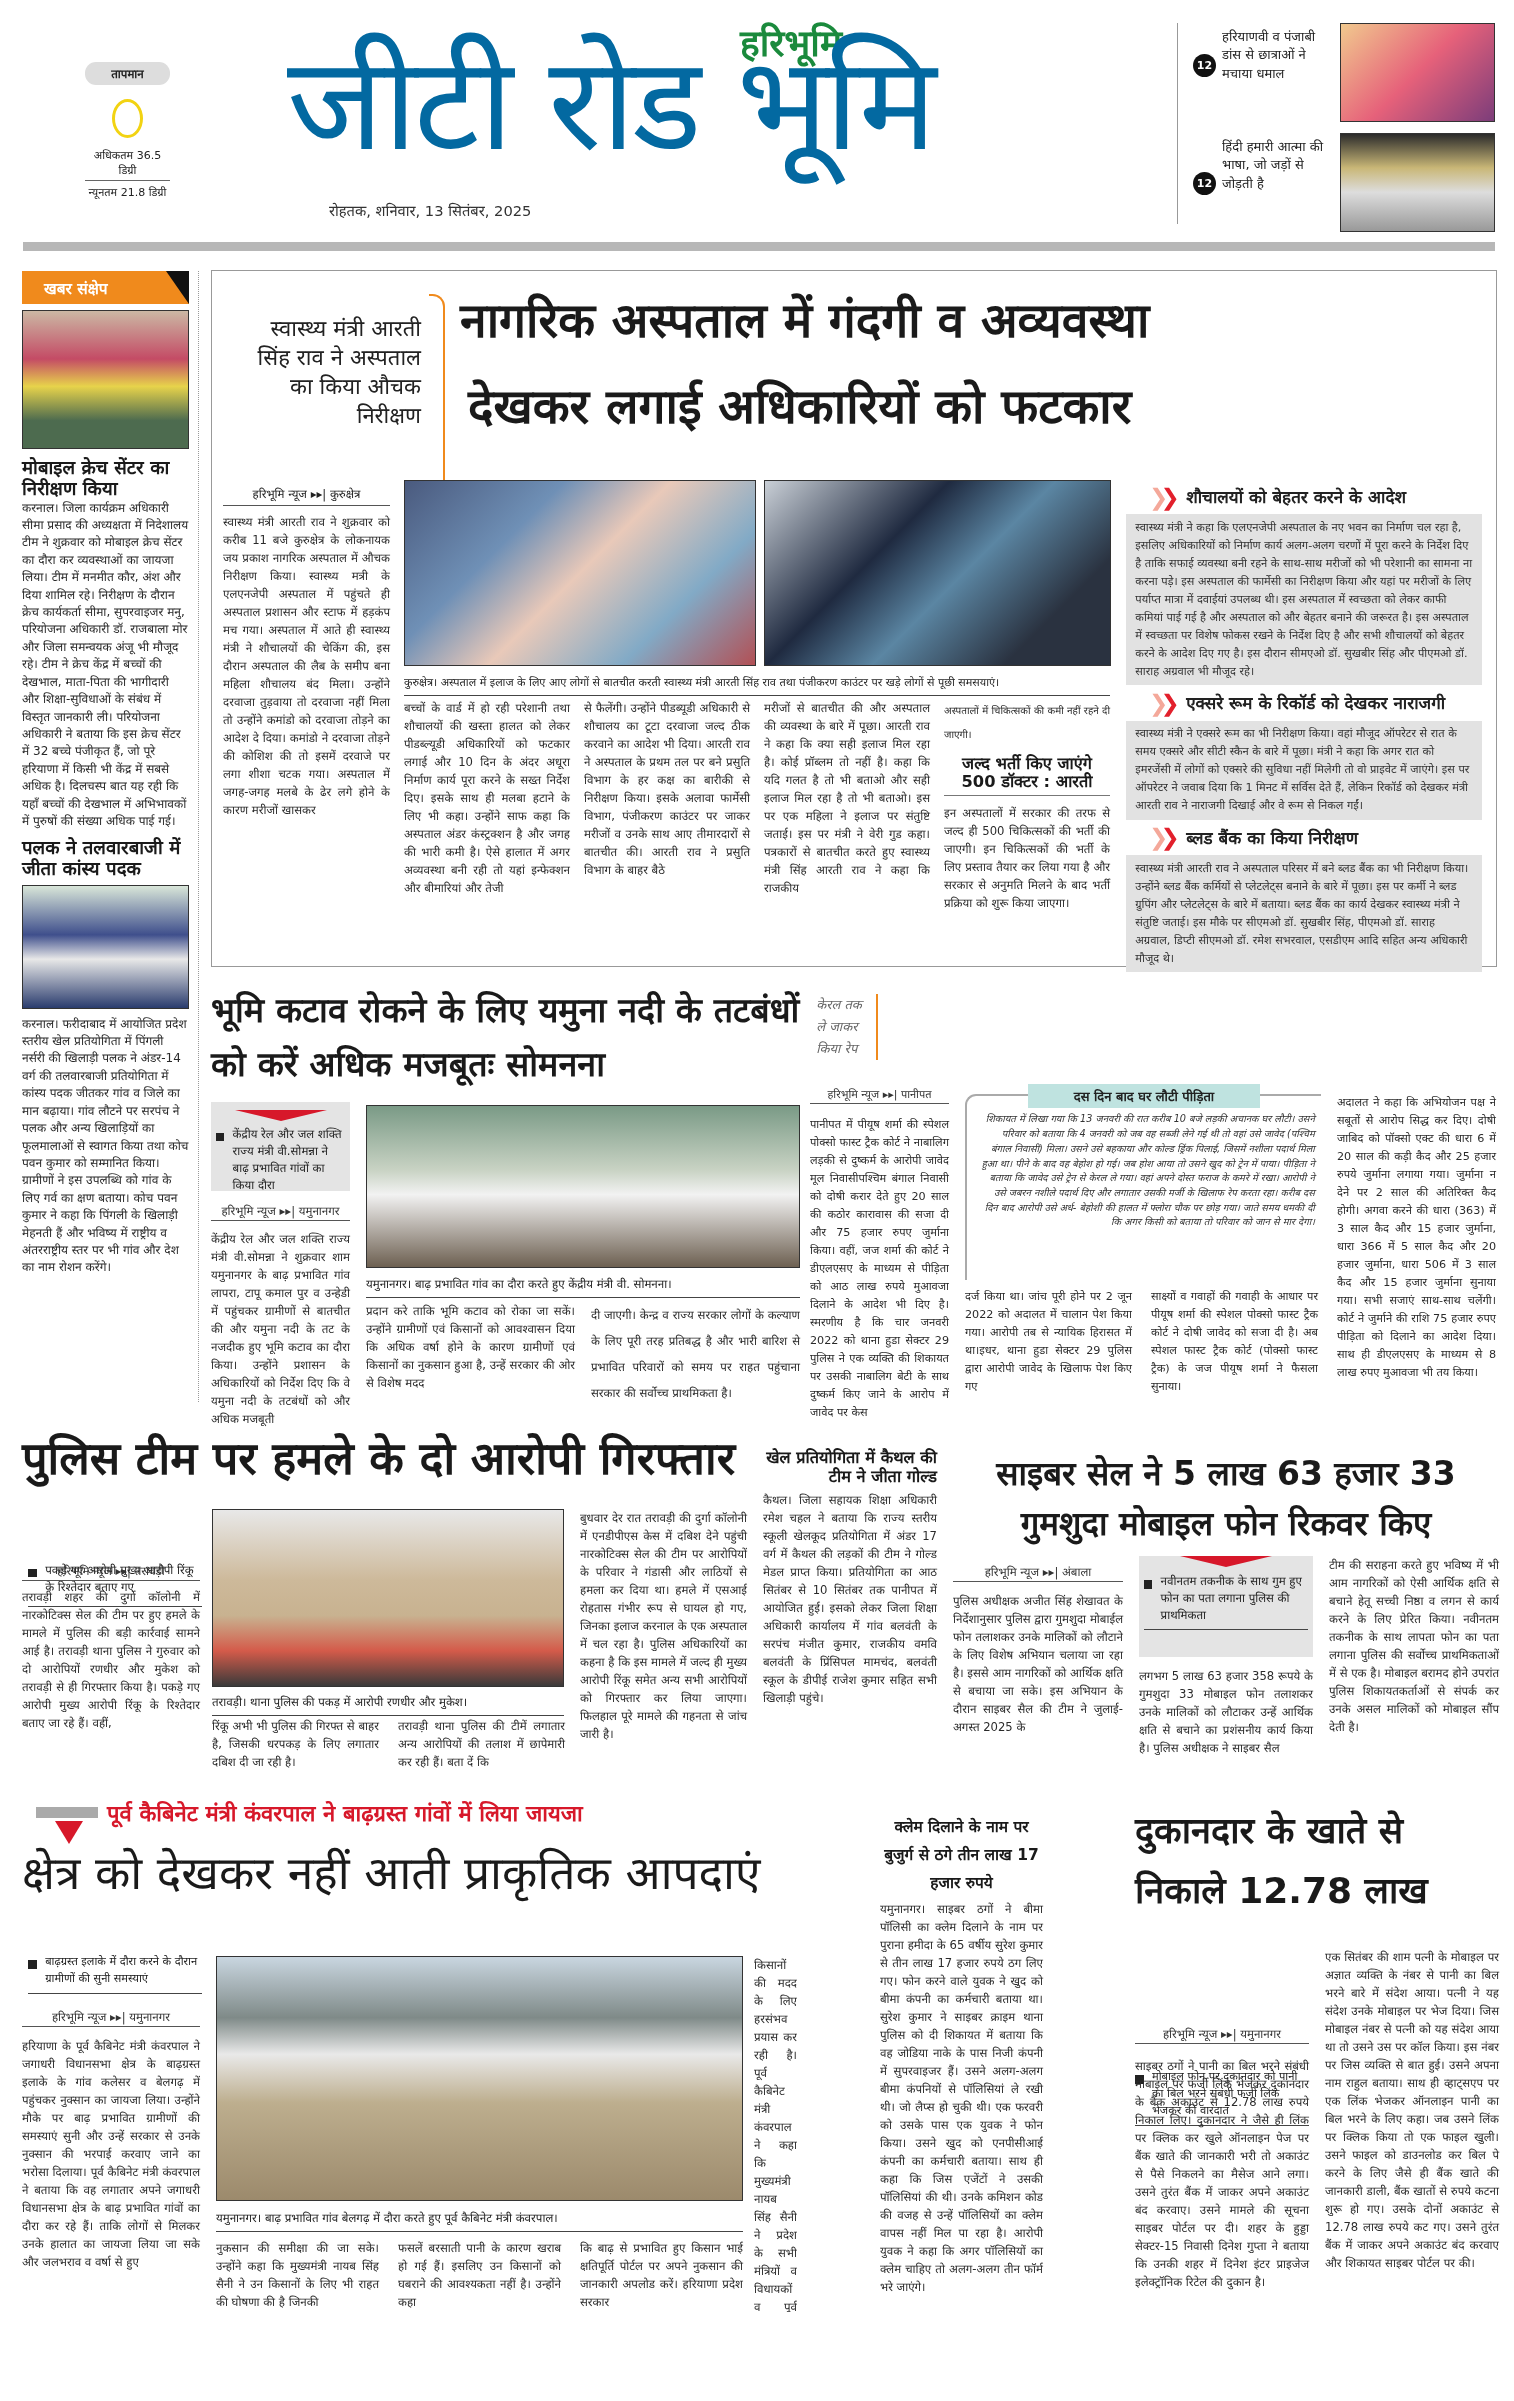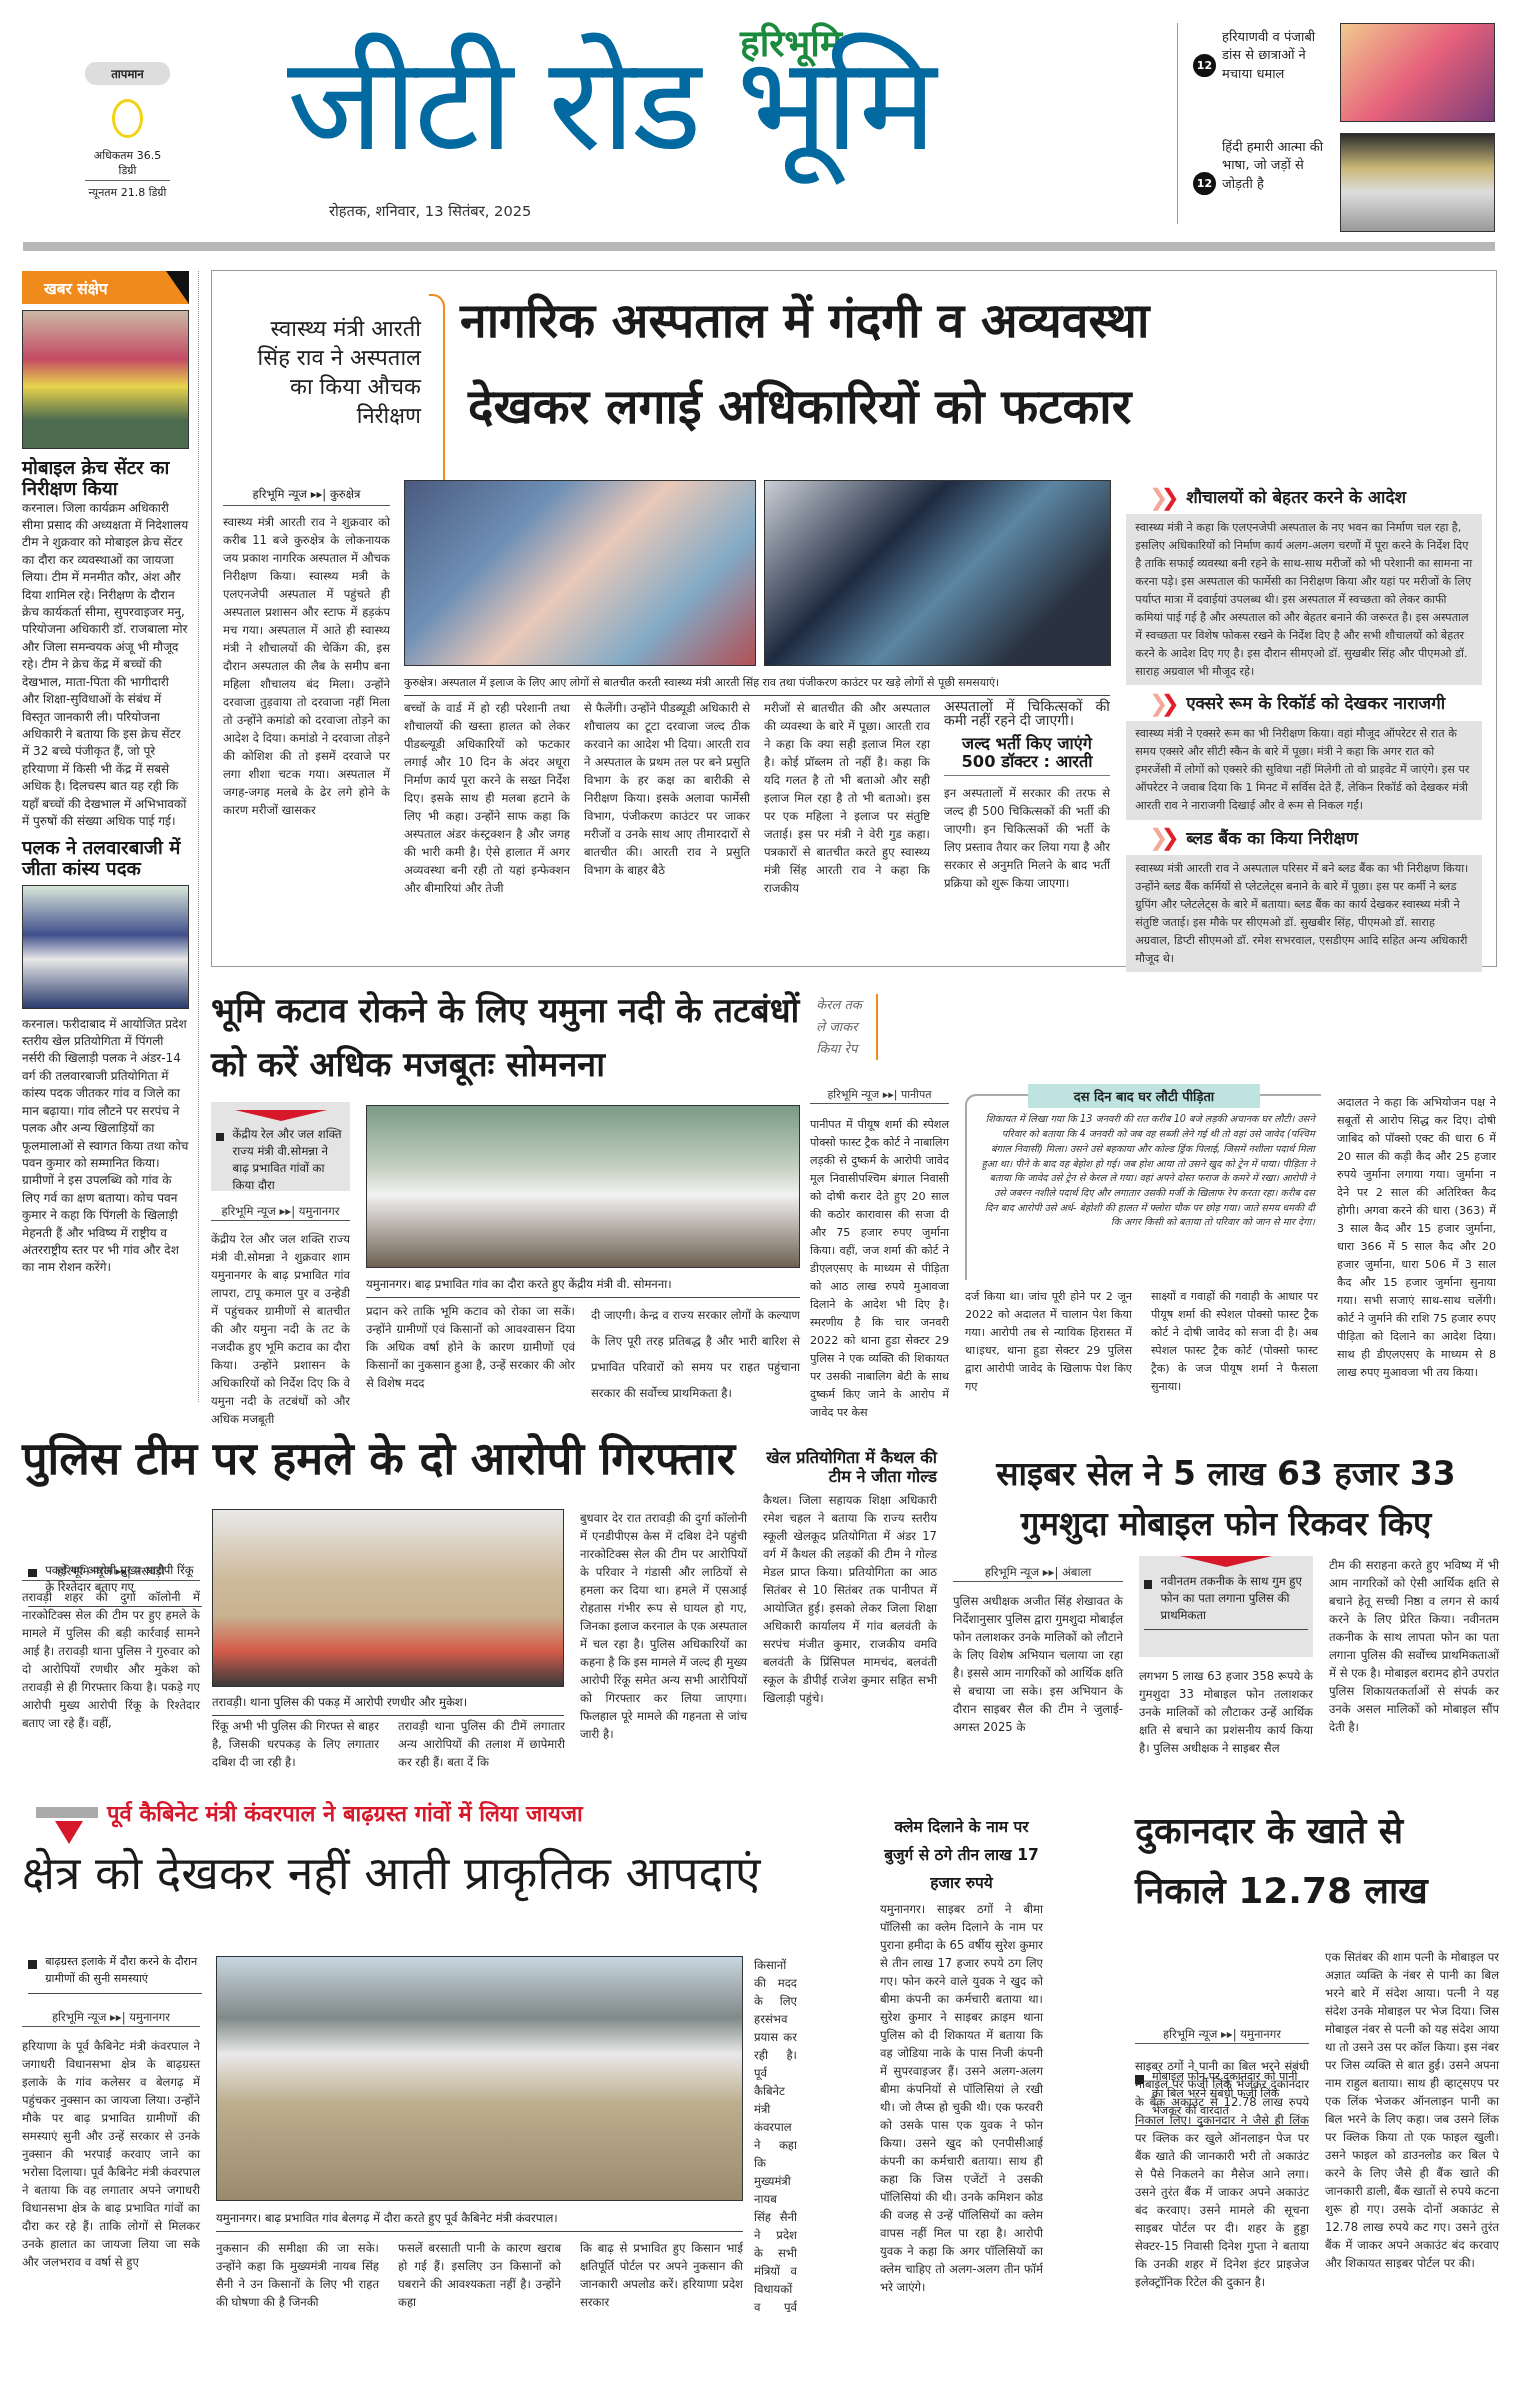--- a/index.html
+++ b/index.html
@@ -72,21 +72,21 @@
 
   <div class="abs photo" style="left:192px;top:209px;width:352px;height:186px;background:linear-gradient(135deg,#4a5a7e,#6f90b6 30%,#e9c9b9 50%,#82aac6 75%,#b25055)"></div>
   <div class="abs photo" style="left:552px;top:209px;width:347px;height:186px;background:linear-gradient(135deg,#c9cfd6,#1f2a40 35%,#5b86a3 55%,#2a3240 80%)"></div>
   <div class="abs caption" style="left:192px;top:398px;width:706px;font-size:11px">कुरुक्षेत्र। अस्पताल में इलाज के लिए आए लोगों से बातचीत करती स्वास्थ्य मंत्री आरती सिंह राव तथा पंजीकरण काउंटर पर खड़े लोगों से पूछी समसयाएं।</div>
 
   <div class="abs" style="left:192px;top:428px;width:706px;display:flex;gap:14px">
     <div class="body-text" style="flex:1;font-size:11.6px;line-height:18px">बच्चों के वार्ड में हो रही परेशानी तथा शौचालयों की खस्ता हालत को लेकर पीडब्ल्यूडी अधिकारियों को फटकार लगाई और 10 दिन के अंदर अधूरा निर्माण कार्य पूरा करने के सख्त निर्देश दिए। इसके साथ ही मलबा हटाने के लिए भी कहा। उन्होंने साफ कहा कि अस्पताल अंडर कंस्ट्रक्शन है और जगह की भारी कमी है। ऐसे हालात में अगर अव्यवस्था बनी रही तो यहां इन्फेक्शन और बीमारियां और तेजी</div>
     <div class="body-text" style="flex:1;font-size:11.6px;line-height:18px">से फैलेंगी। उन्होंने पीडब्यूडी अधिकारी से शौचालय का टूटा दरवाजा जल्द ठीक करवाने का आदेश भी दिया। आरती राव ने अस्पताल के प्रथम तल पर बने प्रसुति विभाग के हर कक्ष का बारीकी से निरीक्षण किया। इसके अलावा फार्मेसी विभाग, पंजीकरण काउंटर पर जाकर मरीजों व उनके साथ आए तीमारदारों से बातचीत की। आरती राव ने प्रसुति विभाग के बाहर बैठे</div>
     <div class="body-text" style="flex:1;font-size:11.6px;line-height:18px">मरीजों से बातचीत की और अस्पताल की व्यवस्था के बारे में पूछा। आरती राव ने कहा कि क्या सही इलाज मिल रहा है। कोई प्रॉब्लम तो नहीं है। कहा कि यदि गलत है तो भी बताओ और सही इलाज मिल रहा है तो भी बताओ। इस पर एक महिला ने इलाज पर संतुष्टि जताई। इस पर मंत्री ने वेरी गुड कहा। पत्रकारों से बातचीत करते हुए स्वास्थ्य मंत्री सिंह आरती राव ने कहा कि राजकीय</div>
     <div style="flex:1">
-      <div class="body-text" style="font-size:14px;line-height:14px">अस्पतालों में चिकित्सकों की कमी नहीं रहने दी जाएगी।</div>
+      <div class="body-text" style="font-size:10px;line-height:24px">अस्पतालों में चिकित्सकों की कमी नहीं रहने दी जाएगी।</div>
       <div class="hdl" style="font-size:16.3px;text-align:center;margin:7.7px 0;border-bottom:1.5px solid #777;padding-bottom:3.1px">जल्द भर्ती किए जाएंगे 500 डॉक्टर : आरती</div>
       <div class="body-text" style="font-size:11.6px;line-height:18px">इन अस्पतालों में सरकार की तरफ से जल्द ही 500 चिकित्सकों की भर्ती की जाएगी। इन चिकित्सकों की भर्ती के लिए प्रस्ताव तैयार कर लिया गया है और सरकार से अनुमति मिलने के बाद भर्ती प्रक्रिया को शुरू किया जाएगा।</div>
     </div>
   </div>
 
   <div class="abs" style="left:914px;top:208px;width:356px">
     <div class="subhead-arrow">
         <span class="arr"><span>❯</span><span>❯</span></span>
         <span>शौचालयों को बेहतर करने के आदेश</span>
       </div>

